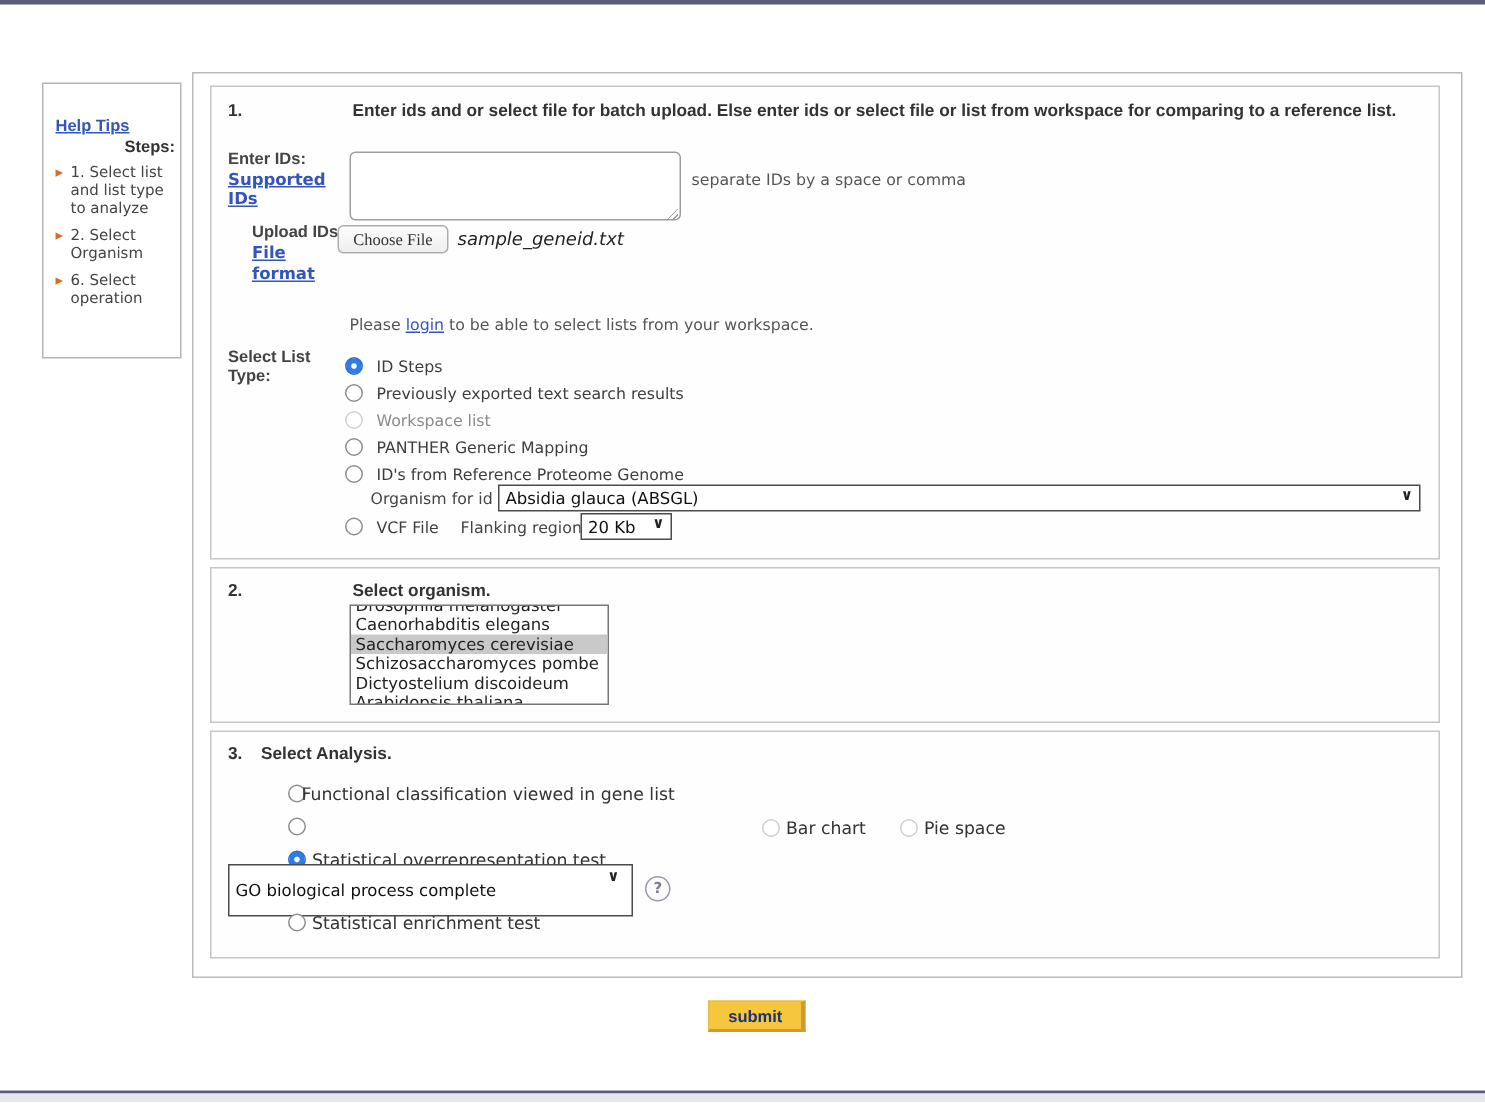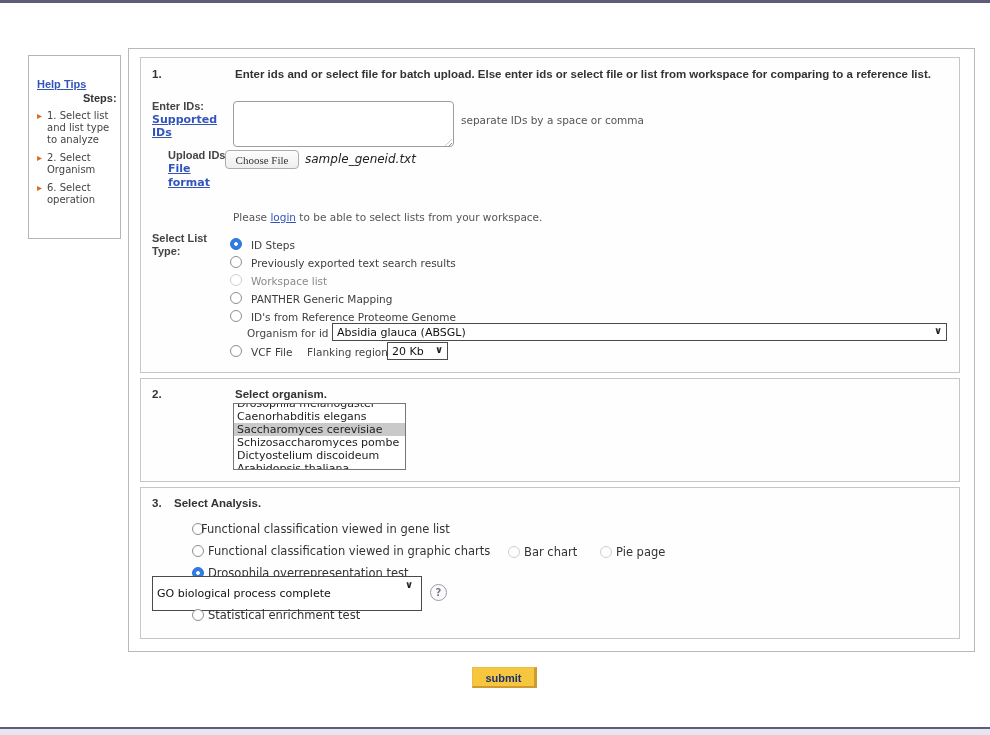--- a/index.html
+++ b/index.html
@@ -162,28 +162,27 @@
     <div class="opt">Arabidopsis thaliana</div>
   </div>
 
   <div class="abs hnum" style="left:152px;top:496px;">3.</div>
   <div class="abs htext" style="left:174px;top:496px;">Select Analysis.</div>
 
   <span class="abs radio" style="left:192px;top:523px;"></span>
   <div class="abs s3lab" style="left:201px;top:522px;">Functional classification viewed in gene list</div>
 
   <span class="abs radio" style="left:192px;top:545px;"></span>
-  <div class="abs s3lab" style="left:208px;top:544px;">Functional classification viewed in graphic charts</div>
   <span class="abs radio dis" style="left:508px;top:546px;"></span>
   <div class="abs s3lab" style="left:524px;top:545px;">Bar chart</div>
   <span class="abs radio dis" style="left:600px;top:546px;"></span>
-  <div class="abs s3lab" style="left:616px;top:545px;">Pie page</div>
+  <div class="abs s3lab" style="left:616px;top:545px;">Pie space</div>
 
   <span class="abs radio sel" style="left:192px;top:567px;"></span>
-  <div class="abs s3lab" style="left:208px;top:566px;">Drosophila overrepresentation test</div>
+  <div class="abs s3lab" style="left:208px;top:566px;">Statistical overrepresentation test</div>
 
   <div class="sel-box" style="left:152px;top:576px;width:270px;height:35px;">
     <span class="selval">GO biological process complete</span>
     <span class="chev" style="right:8px;top:2px;">∨</span>
   </div>
   <div class="abs qicon">?</div>
 
   <span class="abs radio" style="left:192px;top:609px;"></span>
   <div class="abs s3lab" style="left:208px;top:608px;">Statistical enrichment test</div>
 

